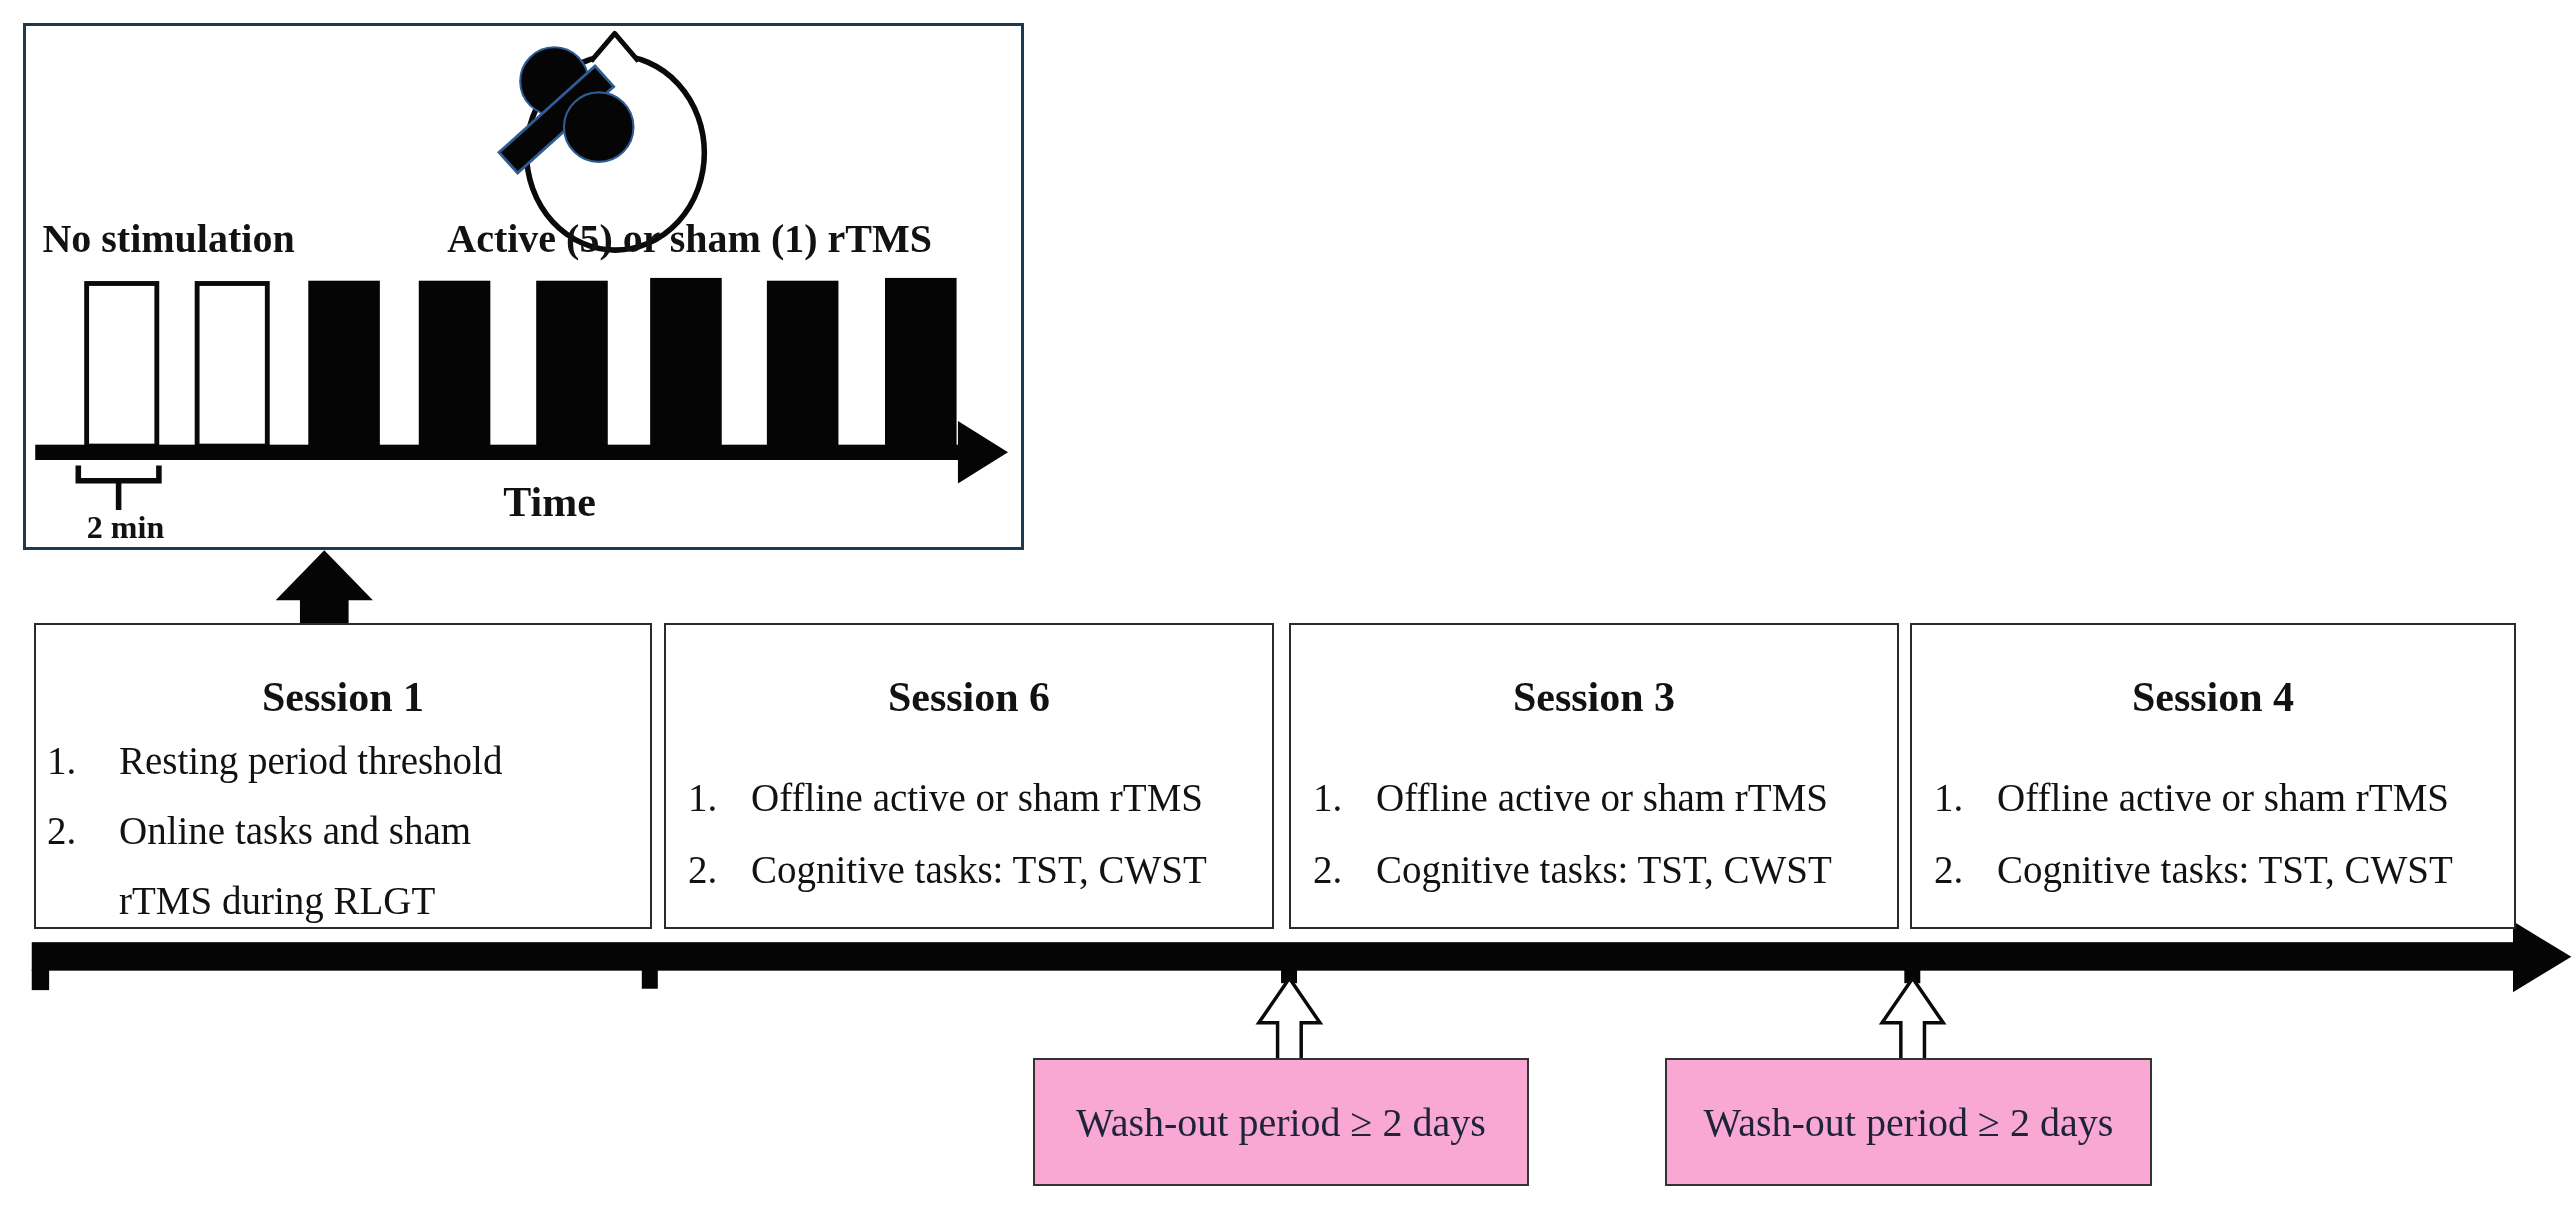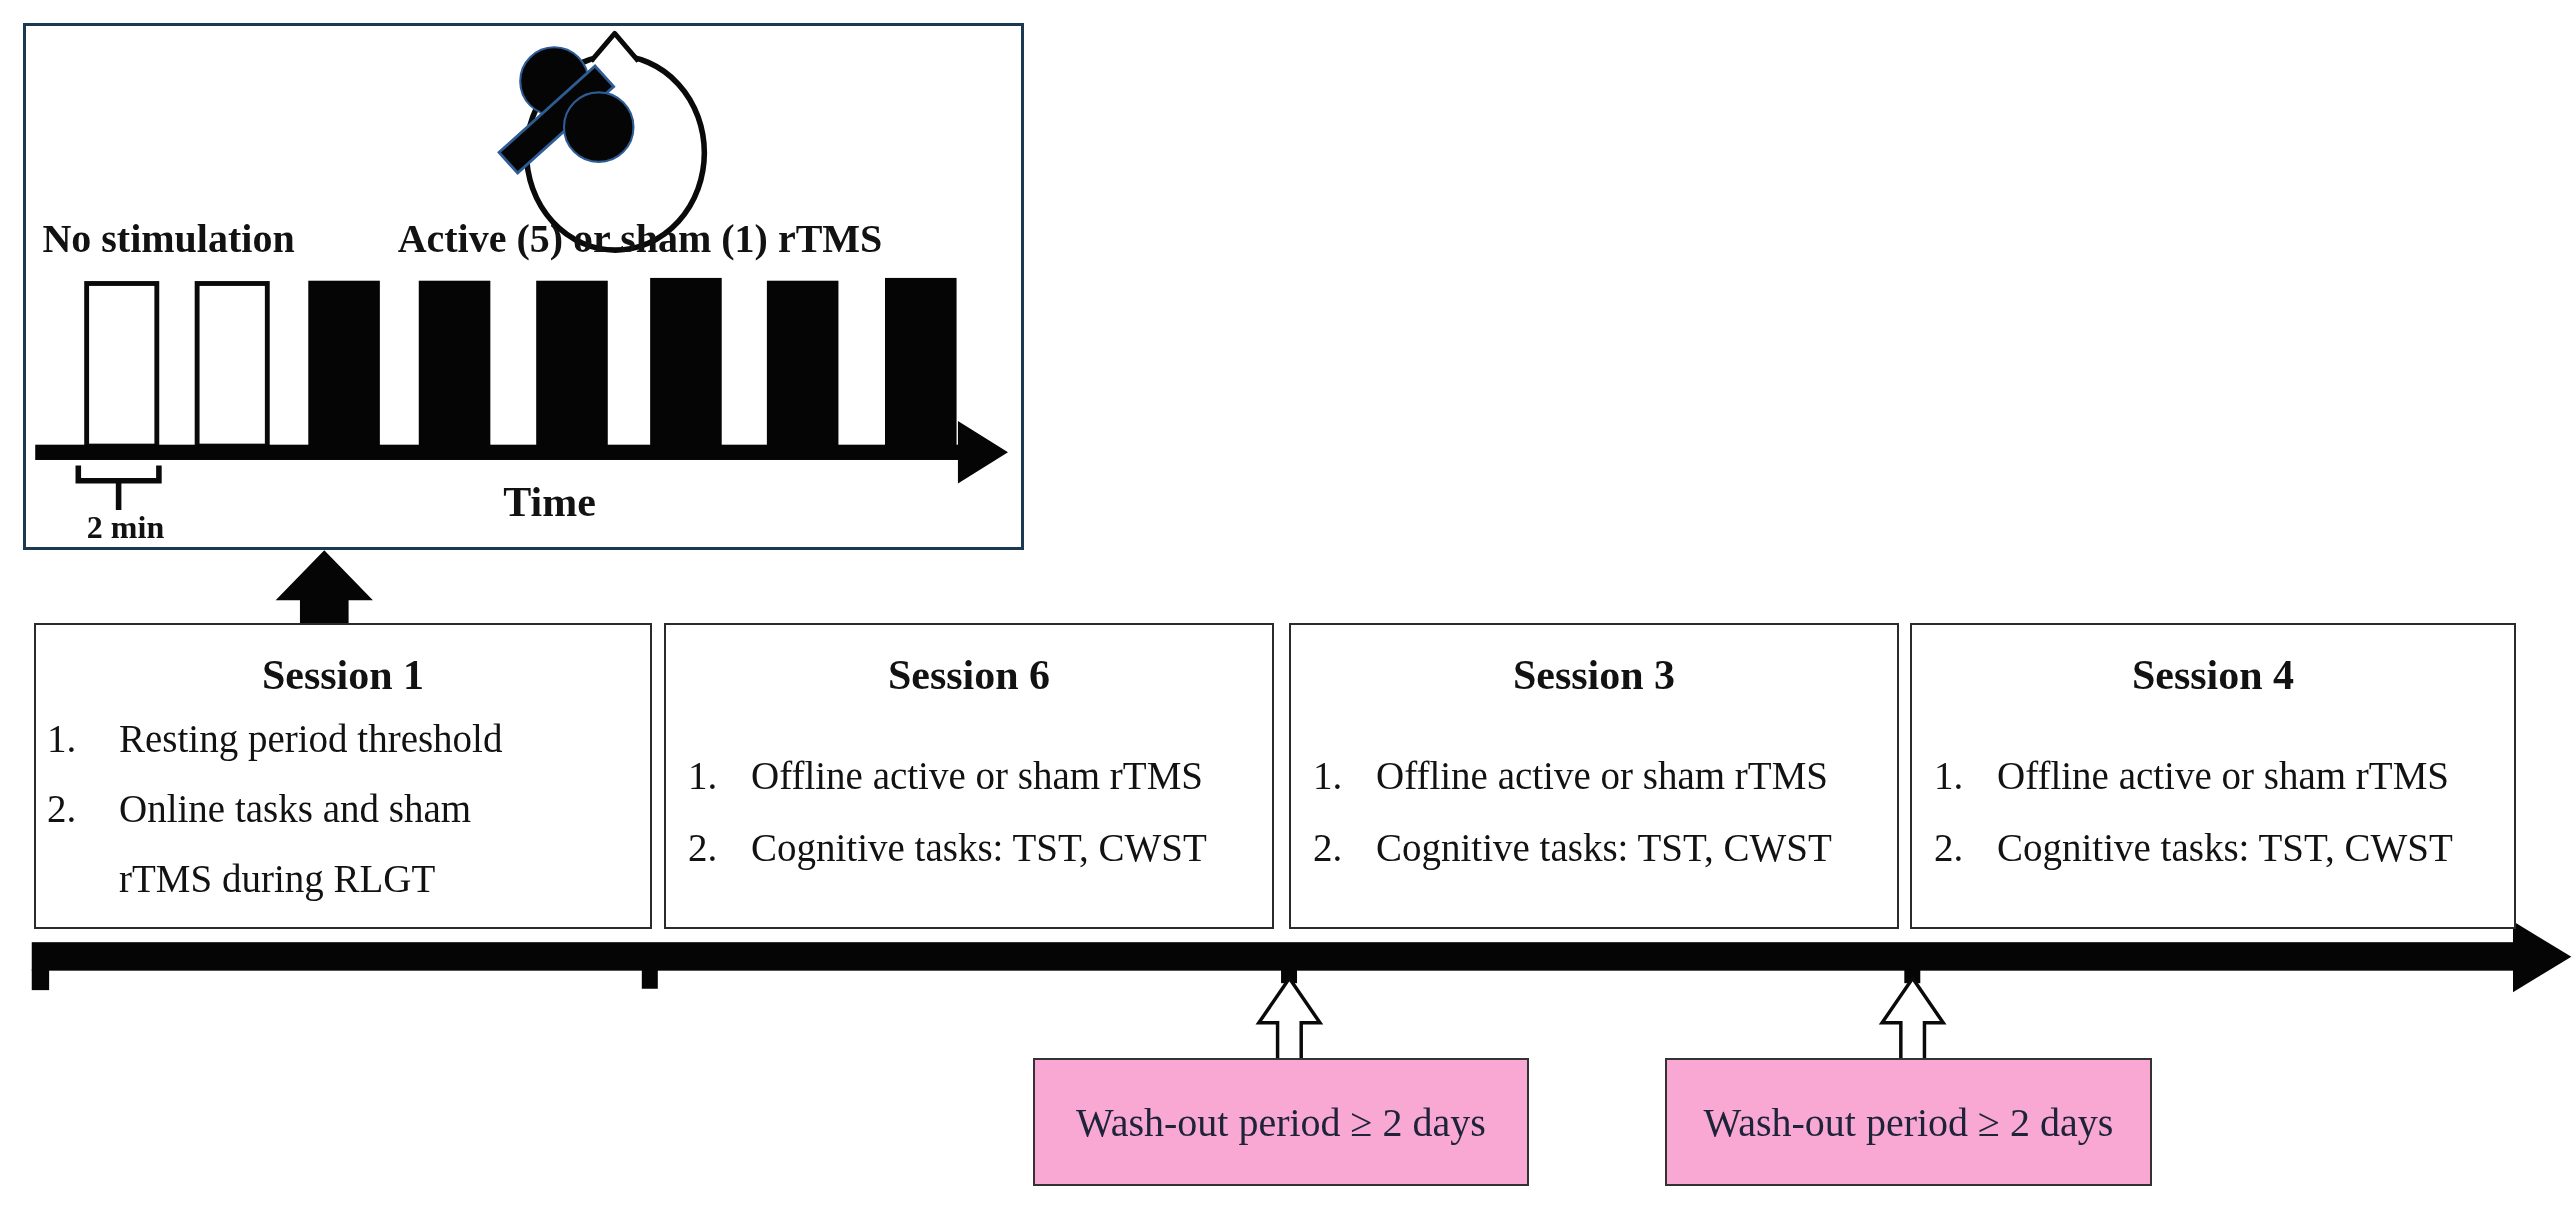--- a/index.html
+++ b/index.html
@@ -8,32 +8,32 @@
 
   
   .shape-layer{position:absolute;left:0;top:0;width:2576px;height:1209px;pointer-events:none;}
 
   
   .inset{position:absolute;left:23px;top:23px;width:1001px;height:527px;
          border:3.5px solid #1b3a52;background:transparent;box-sizing:border-box;}
 
   .lbl{position:absolute;font-weight:bold;white-space:nowrap;}
   .lbl-no-stim{left:40px;top:215px;width:257px;text-align:center;font-size:40px;}
-  .lbl-active{left:348px;top:215px;width:584px;text-align:center;font-size:40px;}
+  .lbl-active{left:348px;top:215px;width:584px;text-align:right;font-size:40px;}
   .lbl-time{left:445px;top:478px;width:209px;text-align:center;font-size:42px;}
   .lbl-two-min{left:63px;top:509px;width:125px;text-align:center;font-size:32px;}
 
   
   .session-box{position:absolute;top:623px;height:306px;border:2.8px solid #2b2b2b;
                background:#ffffff;box-sizing:border-box;}
   .sb1{left:34px;width:618px;}
   .sb2{left:664px;width:610px;}
   .sb3{left:1289px;width:610px;}
   .sb4{left:1910px;width:606px;}
-  .session-title{text-align:center;font-weight:bold;font-size:42px;line-height:46px;padding-top:27px;}
+  .session-title{text-align:center;font-weight:bold;font-size:42px;line-height:46px;padding-top:49px;}
   .session-list{font-size:39px;line-height:72px;margin-top:42px;}
   .sb1 .session-list{margin-top:5.6px;line-height:70px;}
   .list-row{display:flex;padding-left:22px;}
   .sb1 .list-row{padding-left:11px;}
   .num{width:63px;flex:0 0 auto;}
   .sb1 .num{width:72px;}
   .txt{flex:1 1 auto;}
   .sb1 .txt{max-width:445px;}
 
   

